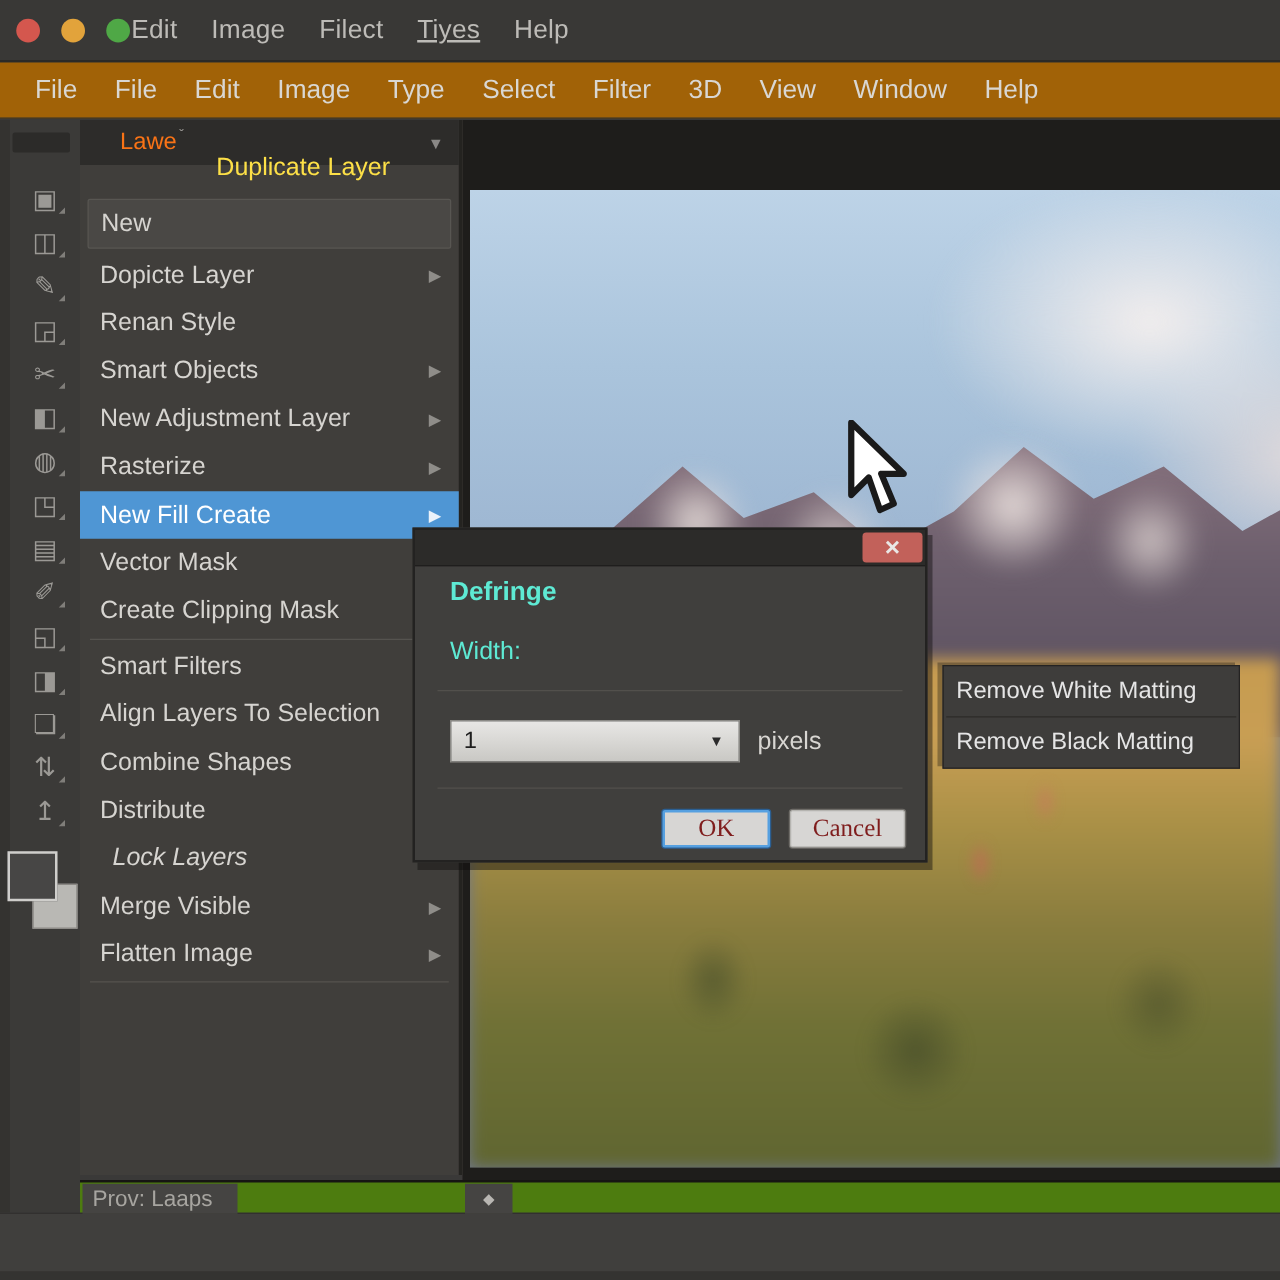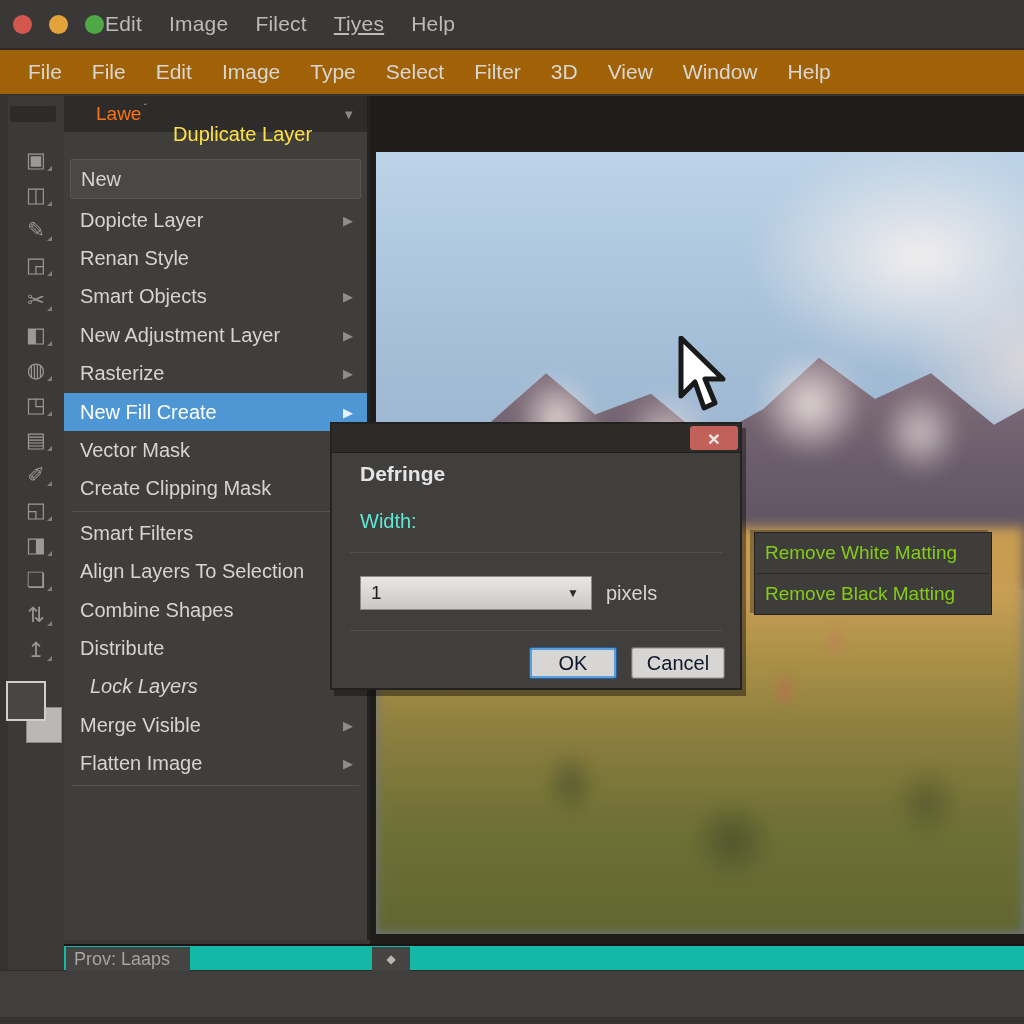--- a/index.html
+++ b/index.html
@@ -69,37 +69,37 @@
                radial-gradient(10px 24px at 71% 22%,rgba(210,110,100,.7),rgba(210,110,100,0) 70%),
                radial-gradient(40px 50px at 30% 60%,rgba(60,70,40,.5),rgba(60,70,40,0) 70%),
                radial-gradient(60px 60px at 55% 75%,rgba(58,66,38,.55),rgba(58,66,38,0) 70%),
                radial-gradient(50px 55px at 85% 65%,rgba(64,70,40,.45),rgba(64,70,40,0) 70%);}
   
   .cursor{position:absolute;left:676px;top:336px;z-index:5;}
   
   .dialog{position:absolute;left:330px;top:422px;width:412px;height:268px;background:#403f3d;border:2px solid #232221;box-sizing:border-box;z-index:6;box-shadow:4px 6px 0 rgba(15,14,13,.45);}
   .dlg-titlebar{height:28px;background:#2c2b29;border-bottom:1px solid #1f1e1d;position:relative;}
   .dlg-close{position:absolute;right:2px;top:2px;width:48px;height:24px;background:#c2615a;border-radius:3px;display:flex;align-items:center;justify-content:center;color:#e9e7e5;font-size:21px;font-weight:700;line-height:1;}
-  .dlg-title{position:absolute;left:28px;top:38px;font-size:21px;font-weight:700;color:#e5e5e5;}
+  .dlg-title{position:absolute;left:28px;top:38px;font-size:21px;font-weight:700;color:#5eead4;}
   .dlg-width-label{position:absolute;left:28px;top:86px;font-size:20px;color:#5eead4;}
   .dlg-sep1{position:absolute;left:18px;right:18px;top:128px;height:1px;background:#52504c;}
   .dlg-dropdown{position:absolute;left:28px;top:152px;width:232px;height:34px;background:linear-gradient(180deg,#e8e7e5,#c9c8c4);border:1px solid #8b8a86;box-sizing:border-box;display:flex;align-items:center;}
   .dd-value{font-size:19px;color:#1e1e1e;padding-left:10px;}
   .dd-arrow{margin-left:auto;padding-right:12px;font-size:12px;color:#2b2b2b;}
   .dlg-unit{position:absolute;left:274px;top:158px;font-size:20px;color:#d8d6d2;}
   .dlg-sep2{position:absolute;left:18px;right:18px;top:206px;height:1px;background:#52504c;}
-  .btn{position:absolute;top:224px;height:30px;display:flex;align-items:center;justify-content:center;font-size:20px;color:#0f172a;background:#d7d6d4;box-sizing:border-box;}
+  .btn{position:absolute;top:224px;height:30px;display:flex;align-items:center;justify-content:center;font-size:20px;color:#7f1d1d;background:#d7d6d4;box-sizing:border-box;font-family:Liberation Serif, serif;}
   .btn-ok{left:198px;width:86px;border:2px solid #56a0e0;box-shadow:0 0 0 1px #2b5f93;border-radius:2px;}
   .btn-cancel{left:300px;width:92px;border:1px solid #b5b4b0;box-shadow:0 0 0 1px #6f6d69;border-radius:2px;}
   
   .submenu{position:absolute;left:754px;top:532px;width:238px;background:#3e3d3b;border:1px solid #242322;box-sizing:border-box;z-index:7;box-shadow:-4px -2px 0 rgba(20,19,18,.35);}
-  .sub-row{height:40px;display:flex;align-items:center;padding-left:10px;font-size:19px;color:#84cc16;}
+  .sub-row{height:40px;display:flex;align-items:center;padding-left:10px;font-size:19px;color:#e5e5e5;}
   .sub-sep{height:1px;background:#2c2b29;margin:0 2px;}
   
-  .statusbar{position:absolute;left:64px;top:944px;width:960px;height:26px;background:#14b8a6;border-top:2px solid #161513;box-sizing:border-box;z-index:3;}
+  .statusbar{position:absolute;left:64px;top:944px;width:960px;height:26px;background:#4d7c0f;border-top:2px solid #161513;box-sizing:border-box;z-index:3;}
   .status-label-box{position:absolute;left:2px;top:1px;width:124px;height:24px;background:#454442;display:flex;align-items:center;padding-left:8px;box-sizing:border-box;font-size:18px;color:#a7a5a0;}
   .status-diamond-box{position:absolute;left:308px;top:1px;width:38px;height:24px;background:#454442;display:flex;align-items:center;justify-content:center;color:#b8b6b2;font-size:12px;}
   .footer{position:absolute;left:0;top:970px;width:1024px;height:54px;background:#403f3d;border-top:1px solid #2e2d2b;z-index:2;}
   .footer::after{content:"";position:absolute;left:0;bottom:0;width:100%;height:8px;background:#343331;}
 </style>
 </head>
 <body>
 
 <div class="titlebar">
   <div class="lights">

